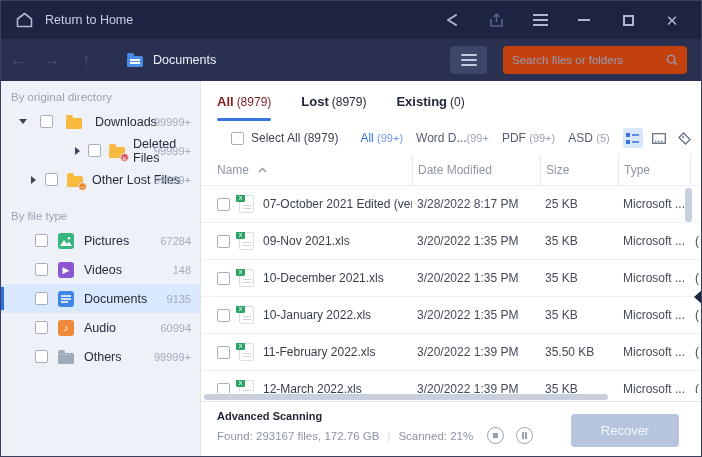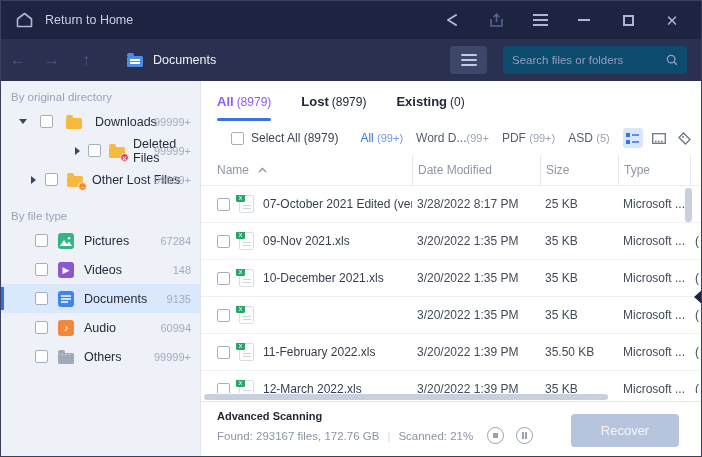--- a/index.html
+++ b/index.html
@@ -23,21 +23,21 @@
             display:flex; align-items:center; }
   .nav-arrow { width:34px; text-align:center; color:#4e5880; font-size:16px; }
   .crumb { display:flex; align-items:center; gap:10px; margin-left:24px; }
   .crumb span { color:#eef1f8; font-size:12.5px; }
   .menu-btn { margin-left:auto; width:37px; height:28px; background:#3e4669; border-radius:4px;
               display:flex; align-items:center; justify-content:center; }
   .hamburger, .hamburger::before, .hamburger::after { width:16px; height:2px; background:#c3c9de; display:block; border-radius:1px; }
   .hamburger { position:relative; }
   .hamburger::before { content:""; position:absolute; top:-5px; }
   .hamburger::after  { content:""; position:absolute; top:5px; }
-  .searchbox { margin:0 14px 0 16px; width:184px; height:28px; background:#0c4a6e; border-radius:4px;
+  .searchbox { margin:0 14px 0 16px; width:184px; height:28px; background:#c2410c; border-radius:4px;
                display:flex; align-items:center; padding:0 9px; }
   .searchbox input { flex:1; background:transparent; border:none; outline:none; color:#d6dbec; font-size:11.5px; }
   .searchbox input::placeholder { color:#949dc0; }
 
   
   .sidebar { position:absolute; left:0; top:80px; width:200px; height:377px; background:#eef1f8; border-right:1px solid #e0e4ee; }
   .sec-head { padding:10px 0 4px 10px; font-size:11.5px; color:#9aa2b6; }
   .s-row { position:relative; height:29px; display:flex; align-items:center; font-size:12.5px; color:#232b3b; }
   .s-row .count { position:absolute; right:9px; font-size:11px; color:#a3abbe; }
   .s-row.selected { background:#d9e8fc; }
@@ -56,21 +56,21 @@
            color:#fff; font-size:7px; line-height:9px; text-align:center; border:1px solid #eef1f8; }
   .badge.red { background:#e0484d; } .badge.orange { background:#ef8d2e; }
 
   .ticon { width:16px; height:16px; border-radius:3px; flex:none; display:flex; align-items:center; justify-content:center; color:#fff; font-size:9px; }
 
   
   .main { position:absolute; left:200px; top:80px; width:502px; height:377px; background:#fff; }
   .tabs { display:flex; gap:30px; padding:13px 0 0 16px; height:40px; }
   .tab { font-size:13px; font-weight:bold; color:#20283a; position:relative; padding-bottom:9px; }
   .tab .cnt { font-weight:normal; font-size:12px; margin-left:3px; }
-  .tab.active { color:#8b5cf6; }
+  .tab.active { color:#7f1d1d; }
   .tab.active::after { content:""; position:absolute; left:0; right:0; bottom:0; height:3px; background:#3a72e4; border-radius:2px; }
 
   .filterbar { display:flex; align-items:center; height:34px; padding-left:30px; font-size:12px; color:#4a5263; white-space:nowrap; overflow:hidden; }
   .filterbar .lbl { margin-left:7px; }
   .fdiv { width:1px; height:14px; background:#d6dae2; margin:0 11px; }
   .fitem { margin-right:13px; color:#555e6f; }
   .fitem .c { color:#9aa2b3; font-size:11px; }
   .fitem.blue { color:#3a72e4; } .fitem.blue .c { color:#6f97ea; }
   .vicon { width:20px; height:20px; border-radius:3px; display:flex; align-items:center; justify-content:center; margin-right:6px; flex:none; }
   .vicon.active { background:#d9e7fb; }
@@ -343,20 +343,21 @@
         <div>35 KB</div>
         <div>Microsoft ...</div>
         <div>(</div>
       </div>
       <div class="trow">
         <div class="namecell">
             <span class="cb"></span>
             <span class="xls">
               <span class="xbadge">x</span>
             </span>
+            <span>10-January 2022.xls</span>
           </div>
         <div>3/20/2022 1:35 PM</div>
         <div>35 KB</div>
         <div>Microsoft ...</div>
         <div>(</div>
       </div>
       <div class="trow">
         <div class="namecell">
             <span class="cb"></span>
             <span class="xls">

